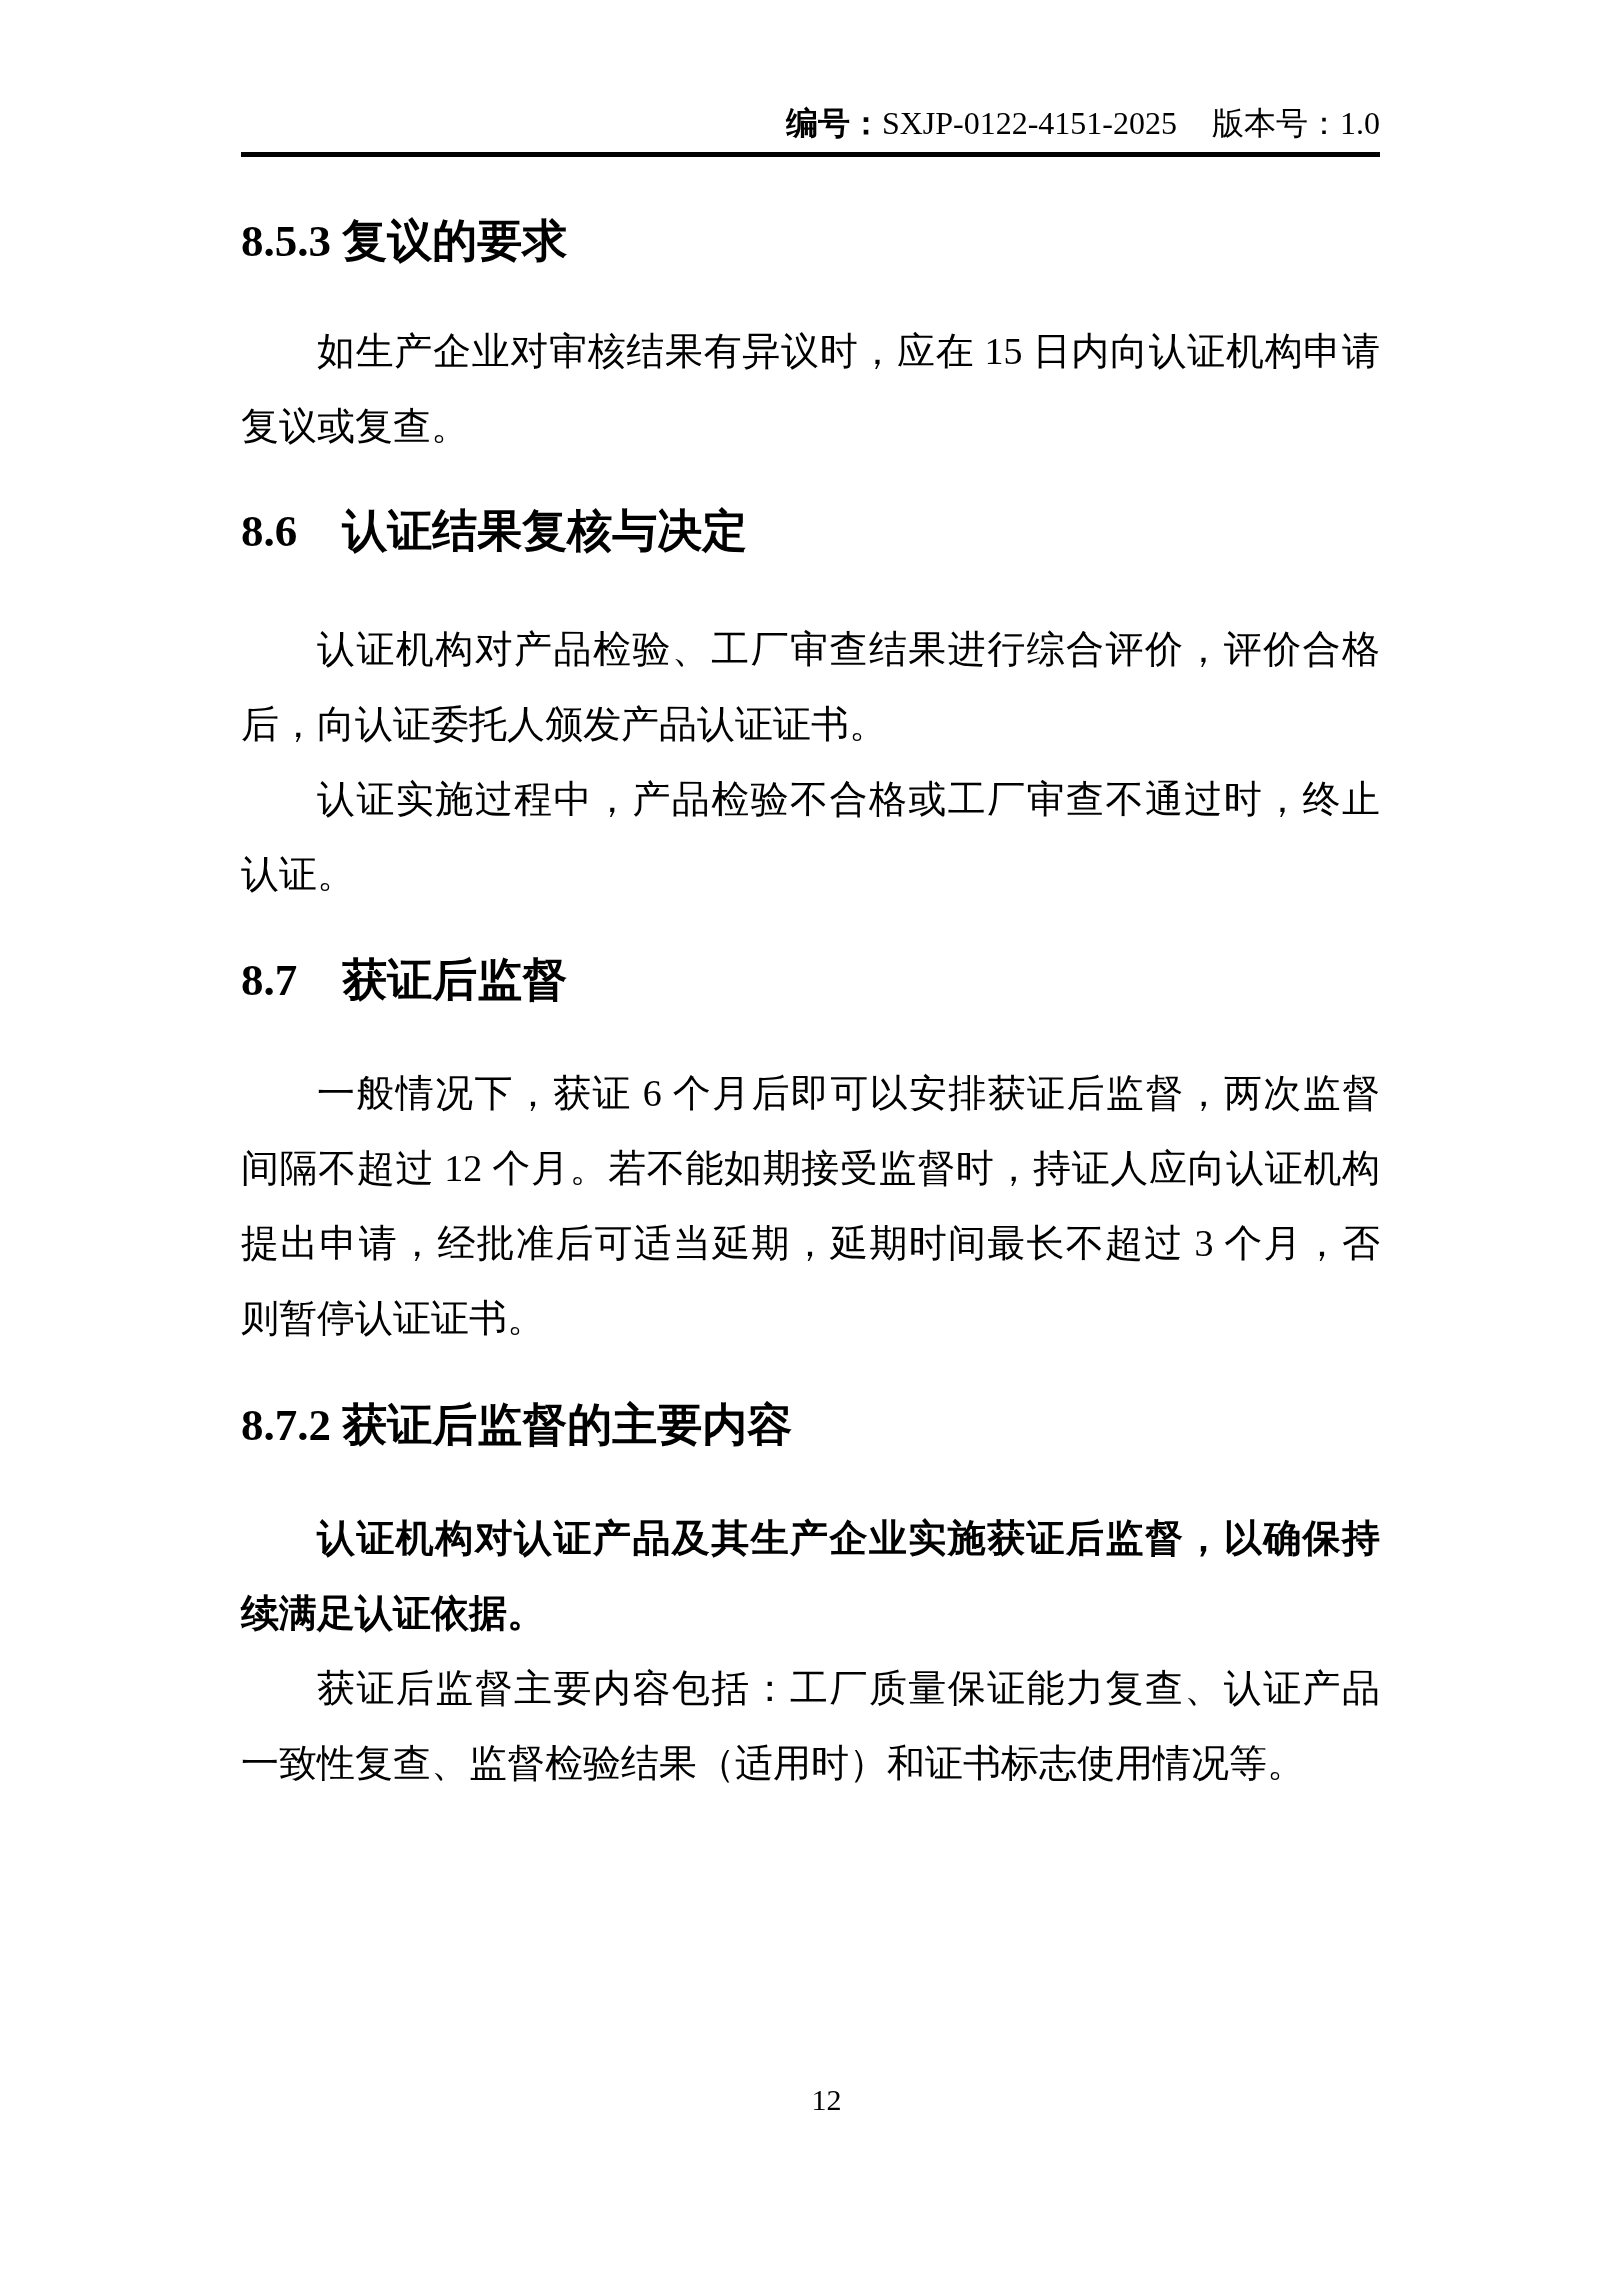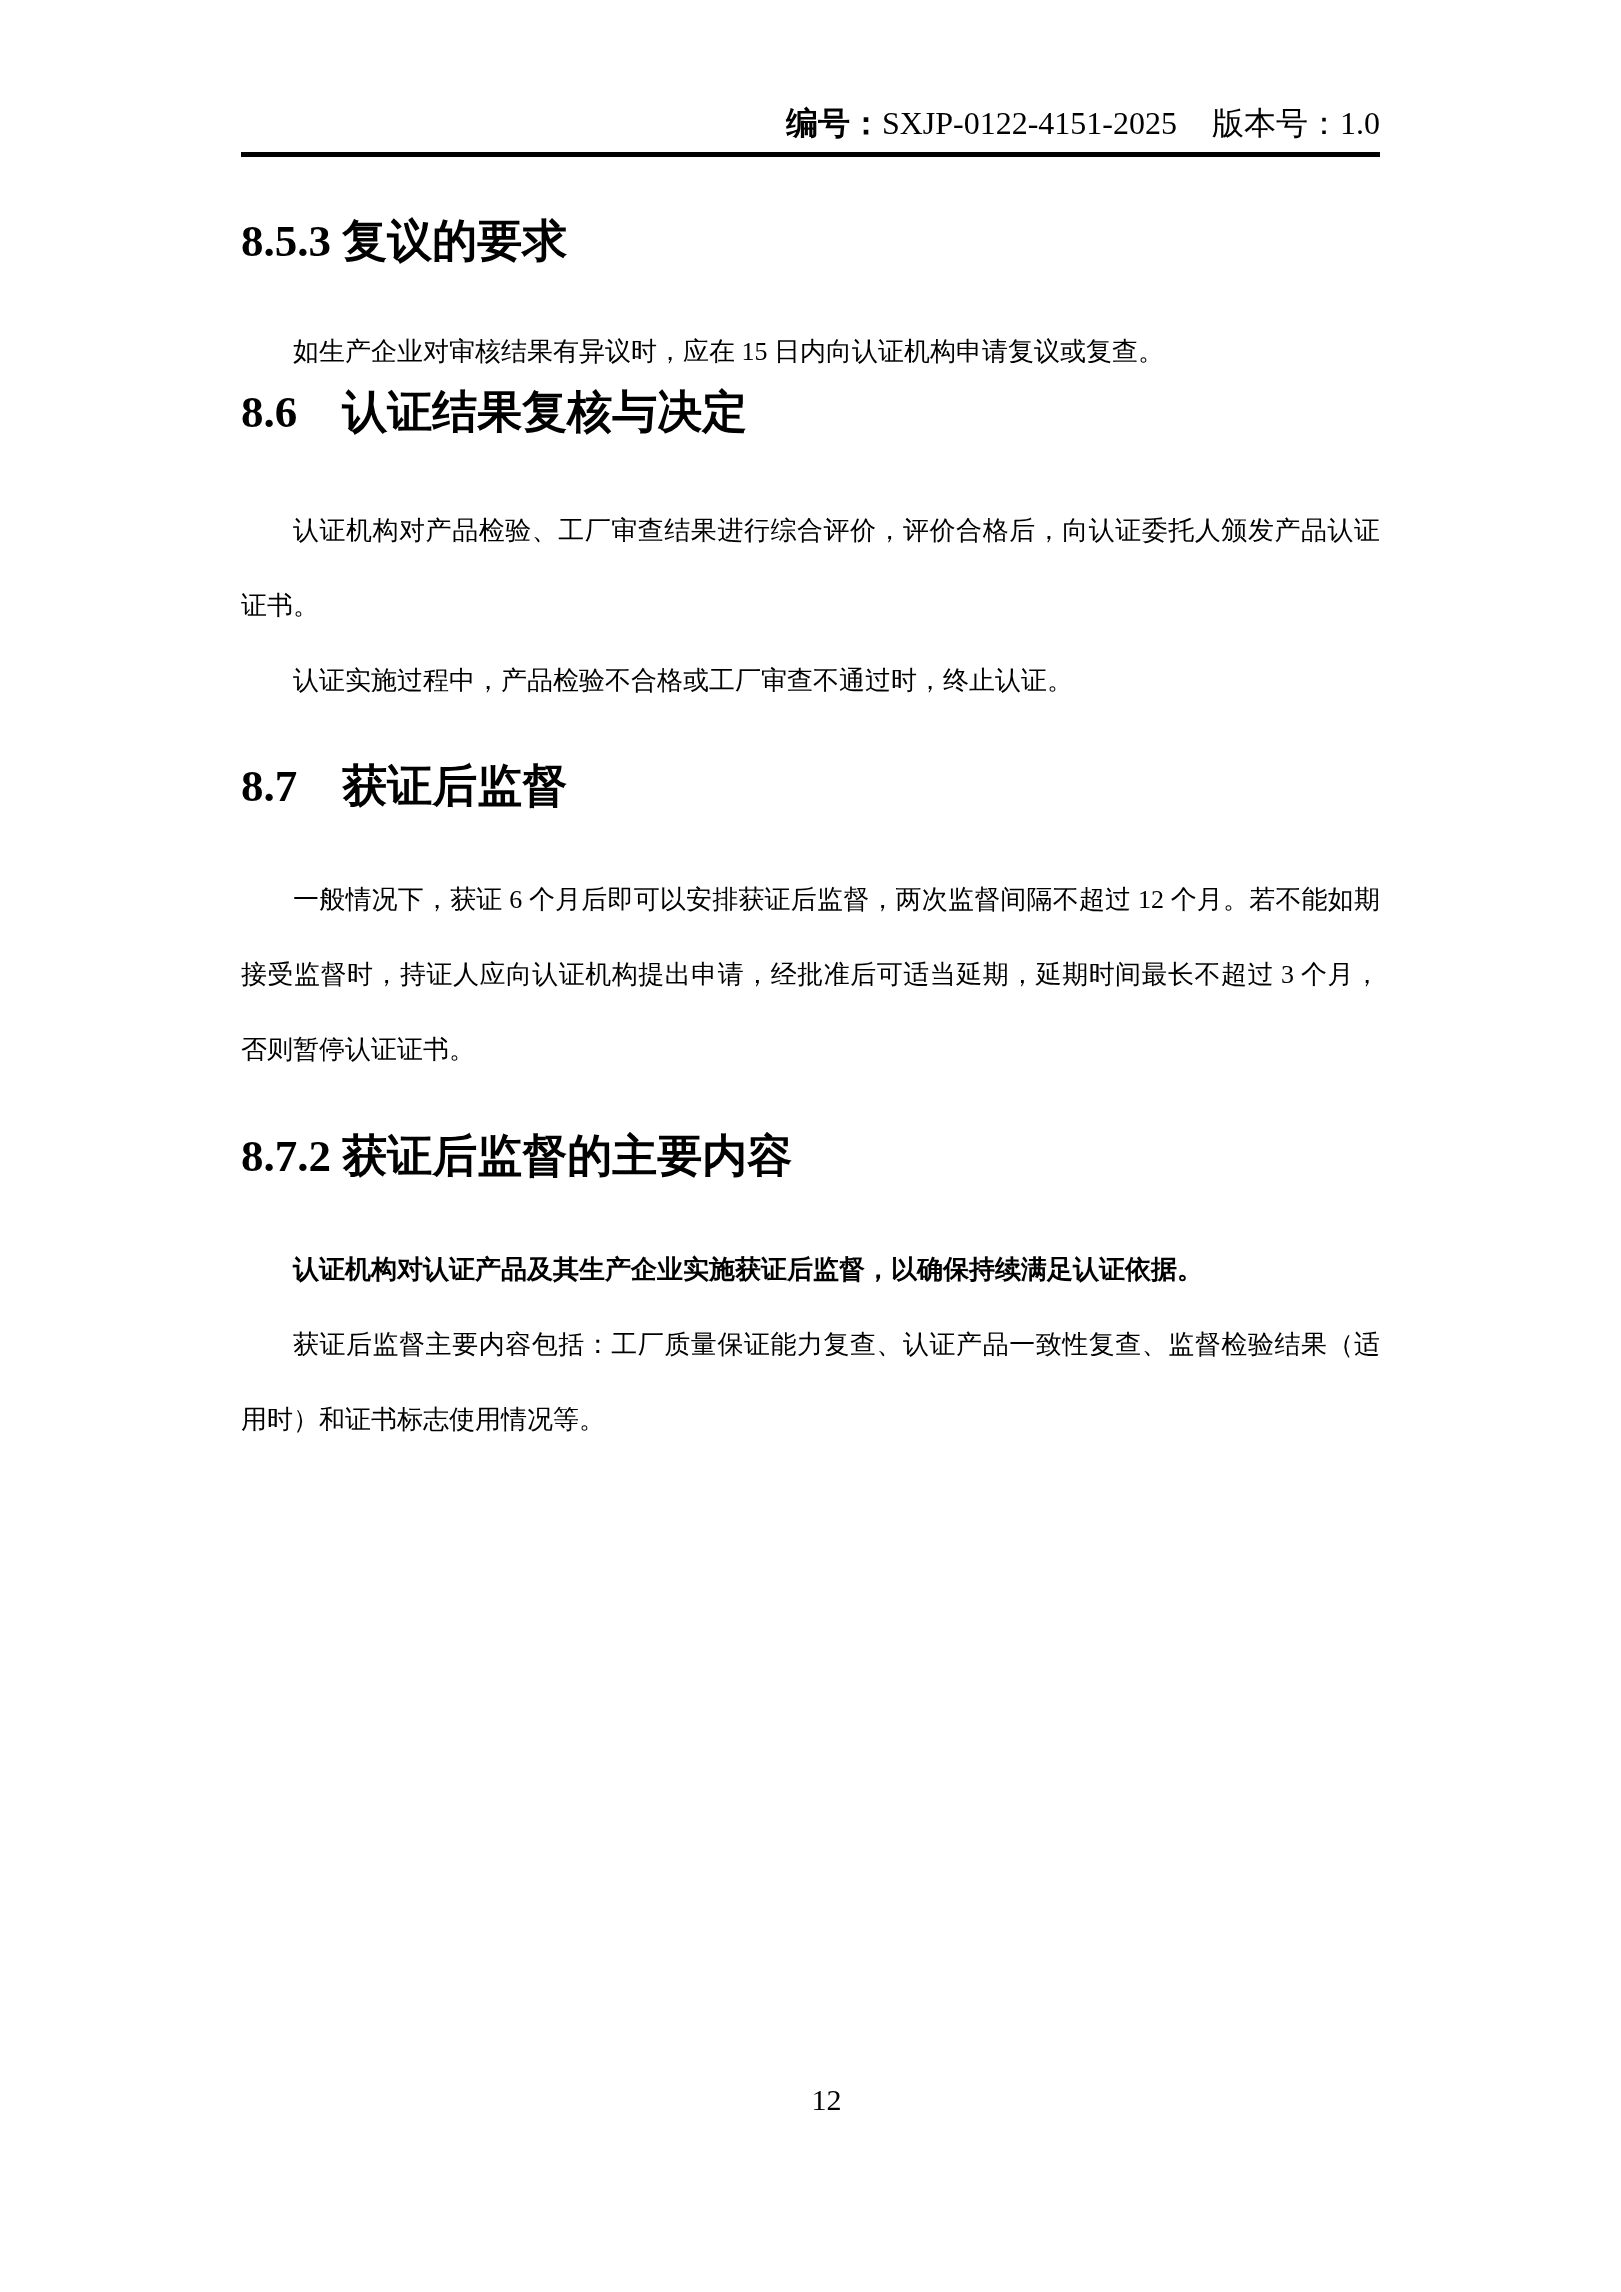--- a/index.html
+++ b/index.html
@@ -37,27 +37,27 @@
   }
   
   .heading {
     font-size: 45px;
     line-height: 47px;
     font-weight: bold;
     margin: 0;
     white-space: pre-wrap;
   }
   .h-853 { margin-top: 61px; }
-  .h-86  { }
+  .h-86  { margin-top: 44px; }
   .h-87  { margin-top: 45px; }
   .h-871 { margin-top: 63px; }
   .h-872 { margin-top: 46px; }
   
   .para {
-    font-size: 26px;
+    font-size: 38px;
     line-height: 75px;
     margin: 0;
     text-indent: 2em;
     text-align: justify;
     text-justify: inter-ideograph;
   }
   .p-first-853 { margin-top: 49px; }
   .p-first-86  { margin-top: 57px; }
   .p-first-871 { margin-top: 52px; }
   .p-first-872 { margin-top: 52px; font-weight: bold; }

